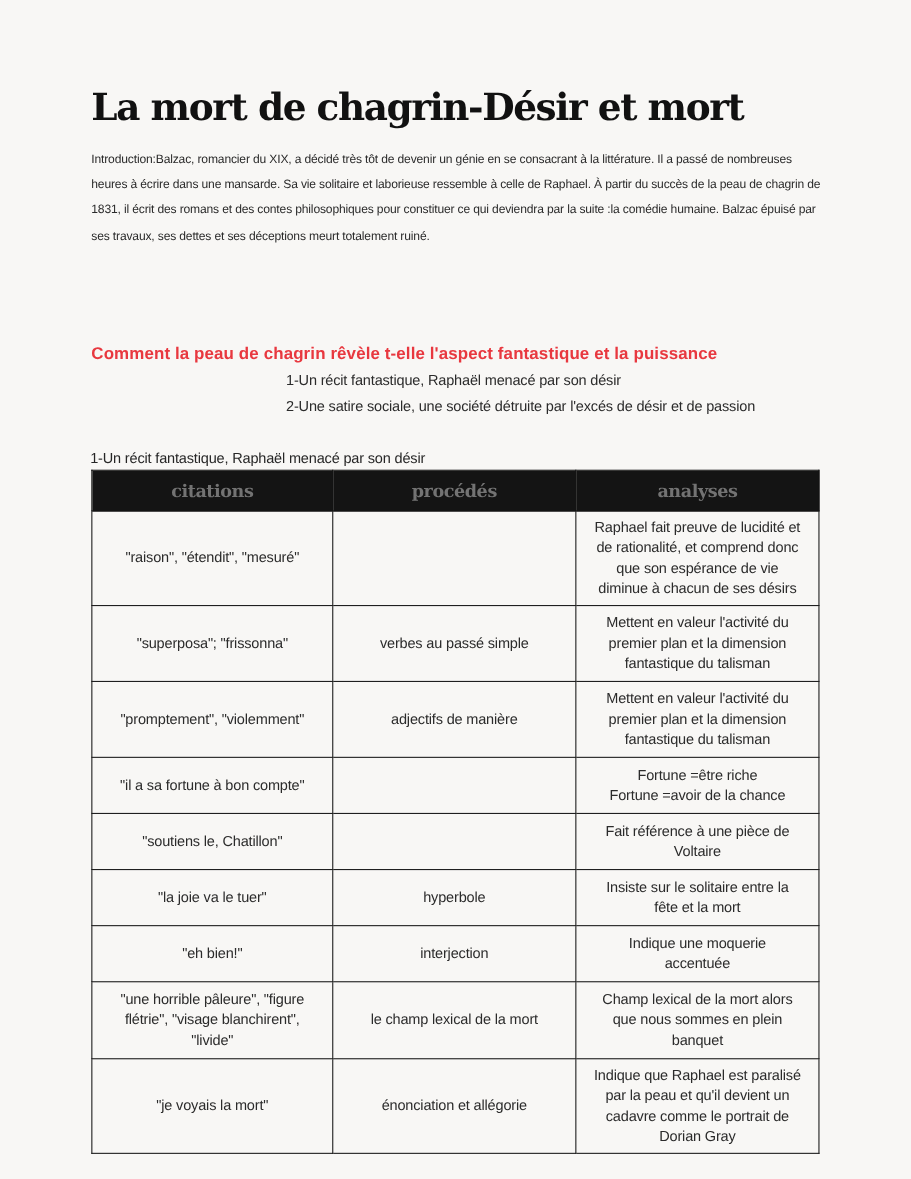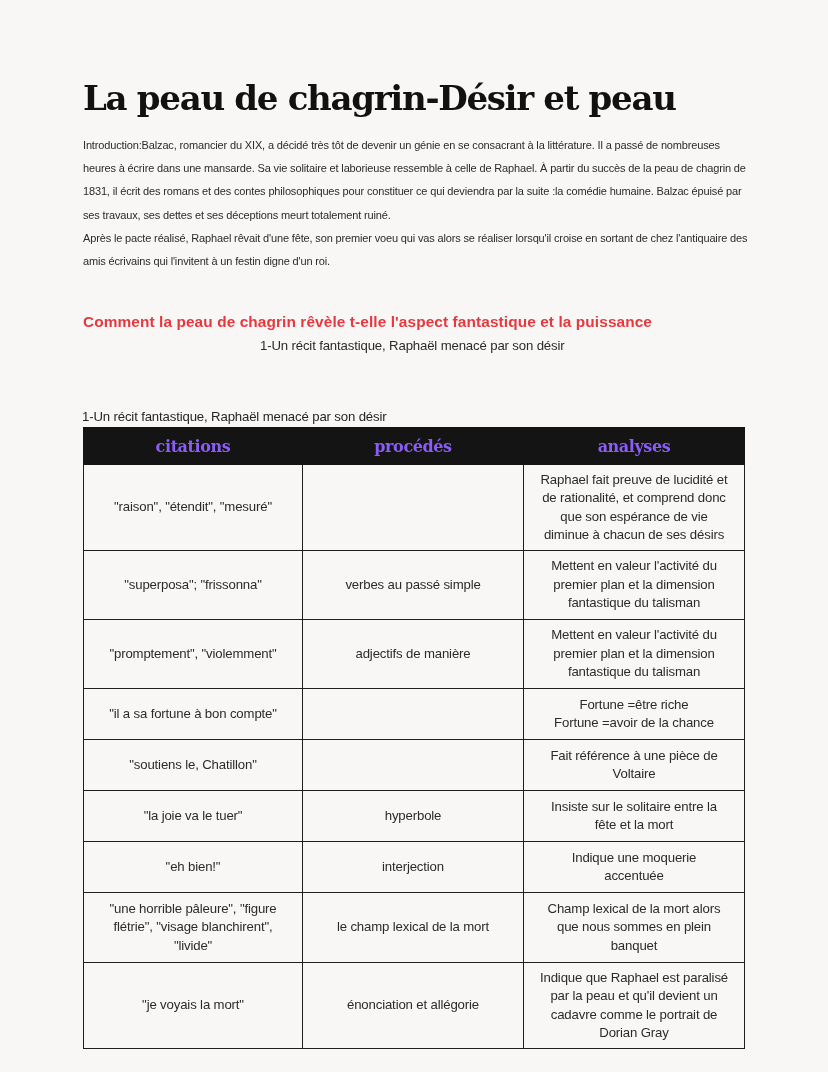--- a/index.html
+++ b/index.html
@@ -88,21 +88,21 @@
       border-collapse: collapse;
       table-layout: fixed;
       font-size: 13.2px;
       color: #2b2b2b;
     }
     table.analysis col.c1 { width: 219px; }
     table.analysis col.c2 { width: 221px; }
     table.analysis col.c3 { width: 221px; }
     table.analysis th {
       background: #141414;
-      color: #8b5cf6;
+      color: #737373;
       font-family: "DejaVu Serif", "Liberation Serif", serif;
       font-weight: 900;
       font-size: 16px;
       letter-spacing: -0.4px;
       height: 36px;
       padding: 0;
       border: 1.5px solid #141414;
       text-align: center;
       vertical-align: middle;
     }
@@ -122,33 +122,33 @@
     tr.r6 td { height: 44px; }
     tr.r7 td { height: 44px; }
     tr.r8 td { height: 63px; }
     tr.r9 td { height: 79px; }
     .cell-line { display: block; }
   </style>
 </head>
 <body>
 
 <div class="page">
-  <h1 class="title">La peau de chagrin-Désir et peau</h1>
+  <h1 class="title">La mort de chagrin-Désir et mort</h1>
 
   <div class="intro">
     <p>Introduction:Balzac, romancier du XIX, a décidé très tôt de devenir un génie en se consacrant à la littérature. Il a passé de nombreuses heures à écrire dans une mansarde. Sa vie solitaire et laborieuse ressemble à celle de Raphael. À partir du succès de la peau de chagrin de 1831, il écrit des romans et des contes philosophiques pour constituer ce qui deviendra par la suite :la comédie humaine. Balzac épuisé par ses travaux, ses dettes et ses déceptions meurt totalement ruiné.</p>
-    <p>Après le pacte réalisé, Raphael rêvait d'une fête, son premier voeu qui vas alors se réaliser lorsqu'il croise en sortant de chez l'antiquaire des amis écrivains qui l'invitent à un festin digne d'un roi.</p>
   </div>
 
   <div class="question">
     <div>Comment la peau de chagrin rêvèle t-elle l'aspect fantastique et la puissance</div>
   </div>
 
   <div class="plan">
     <div>1-Un récit fantastique, Raphaël menacé par son désir</div>
+    <div>2-Une satire sociale, une société détruite par l'excés de désir et de passion</div>
   </div>
 
   <div class="section-heading">1-Un récit fantastique, Raphaël menacé par son désir</div>
 
   <table class="analysis">
     <colgroup>
       <col class="c1">
         <col class="c2">
         <col class="c3">
     </colgroup>

